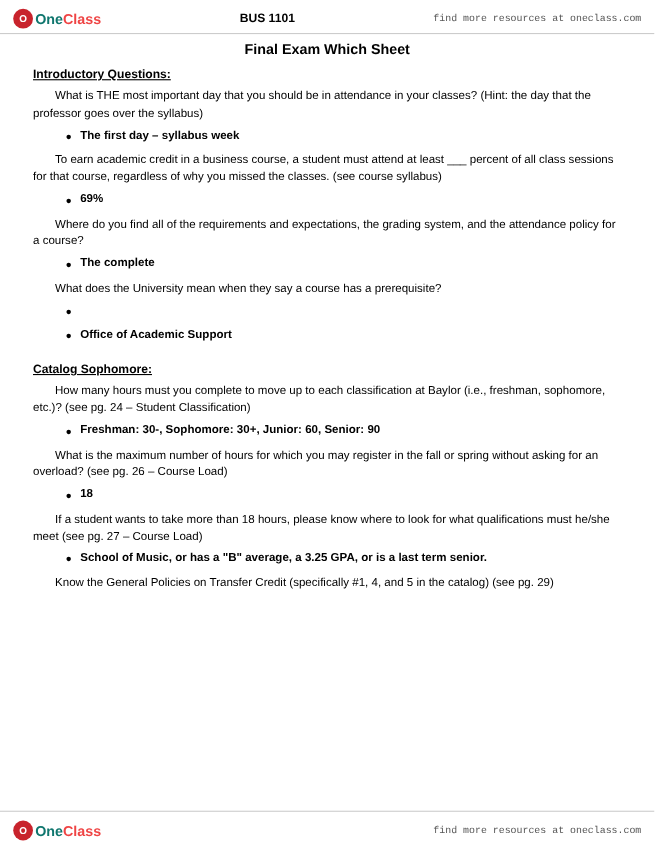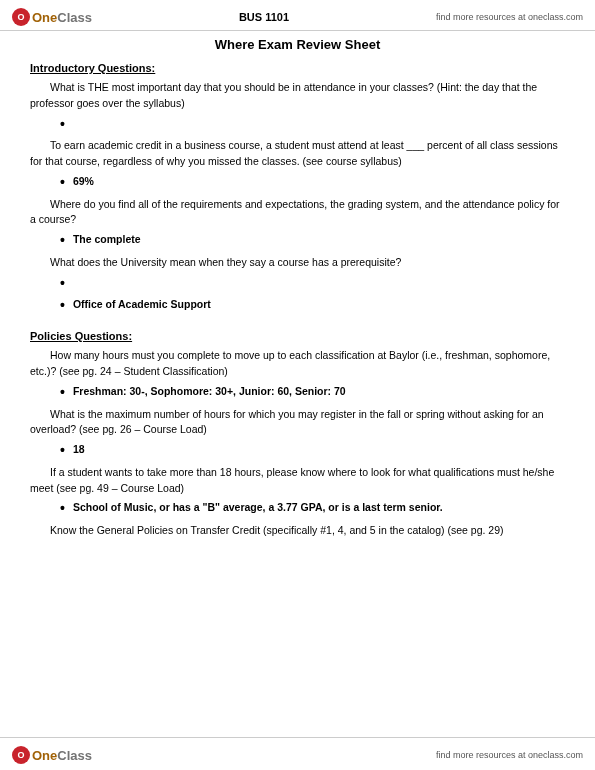--- a/index.html
+++ b/index.html
@@ -22,39 +22,40 @@
     }
 
     .logo-area {
       display: flex;
       align-items: center;
     }
 
     .logo-one {
       font-weight: bold;
       font-size: 13px;
-      color: #a16207;
+      color: #0f766e;
     }
 
     .logo-class {
       font-weight: bold;
       font-size: 13px;
-      color: #737373;
+      color: #ef4444;
     }
 
     .header-course {
       font-size: 11px;
       font-weight: bold;
       text-align: center;
     }
 
     .header-link {
       font-size: 9px;
       color: #555;
       text-align: right;
+      font-family: Liberation Mono, monospace;
     }
 
     .footer {
       display: flex;
       align-items: center;
       justify-content: space-between;
       padding: 8px 12px 6px 12px;
       border-top: 1px solid #ccc;
       position: absolute;
       bottom: 0;
@@ -129,27 +130,28 @@
   <div class="logo-area">
     <div class="logo-circle">O</div>
     <span class="logo-one">One</span>
       <span class="logo-class">Class</span>
   </div>
   <div class="header-course">BUS 1101</div>
   <div class="header-link">find more resources at oneclass.com</div>
 </div>
 
 <div class="content">
-  <div class="page-title">Where Exam Review Sheet</div>
+  <div class="page-title">Final Exam Which Sheet</div>
 
   <div class="section-heading">Introductory Questions:</div>
 
   <div class="question-text">What is THE most important day that you should be in attendance in your classes? (Hint: the day that the professor goes over the syllabus)</div>
   <div class="answer">
     <span class="bullet">•</span>
+    <span>The first day – syllabus week</span>
   </div>
 
   <div class="question-text">To earn academic credit in a business course, a student must attend at least ___ percent of all class sessions for that course, regardless of why you missed the classes. (see course syllabus)</div>
   <div class="answer">
     <span class="bullet">•</span>
     <span>69%</span>
   </div>
 
   <div class="question-text">Where do you find all of the requirements and expectations, the grading system, and the attendance policy for a course?</div>
   <div class="answer">
@@ -162,38 +164,38 @@
     <span class="bullet">•</span>
   </div>
 
   <div class="answer">
     <span class="bullet">•</span>
     <span>Office of Academic Support</span>
   </div>
 
   <div class="spacer"></div>
 
-  <div class="section-heading">Policies Questions:</div>
+  <div class="section-heading">Catalog Sophomore:</div>
 
   <div class="question-text">How many hours must you complete to move up to each classification at Baylor (i.e., freshman, sophomore, etc.)? (see pg. 24 – Student Classification)</div>
   <div class="answer">
     <span class="bullet">•</span>
-    <span>Freshman: 30-, Sophomore: 30+, Junior: 60, Senior: 70</span>
+    <span>Freshman: 30-, Sophomore: 30+, Junior: 60, Senior: 90</span>
   </div>
 
   <div class="question-text">What is the maximum number of hours for which you may register in the fall or spring without asking for an overload? (see pg. 26 – Course Load)</div>
   <div class="answer">
     <span class="bullet">•</span>
     <span>18</span>
   </div>
 
-  <div class="question-text">If a student wants to take more than 18 hours, please know where to look for what qualifications must he/she meet (see pg. 49 – Course Load)</div>
-  <div class="answer">
-    <span class="bullet">•</span>
-    <span>School of Music, or has a "B" average, a 3.77 GPA, or is a last term senior.</span>
+  <div class="question-text">If a student wants to take more than 18 hours, please know where to look for what qualifications must he/she meet (see pg. 27 – Course Load)</div>
+  <div class="answer">
+    <span class="bullet">•</span>
+    <span>School of Music, or has a "B" average, a 3.25 GPA, or is a last term senior.</span>
   </div>
 
   <div class="question-text">Know the General Policies on Transfer Credit (specifically #1, 4, and 5 in the catalog) (see pg. 29)</div>
 </div>
 
 <div class="footer">
   <div class="logo-area">
     <div class="logo-circle">O</div>
     <span class="logo-one">One</span>
       <span class="logo-class">Class</span>

